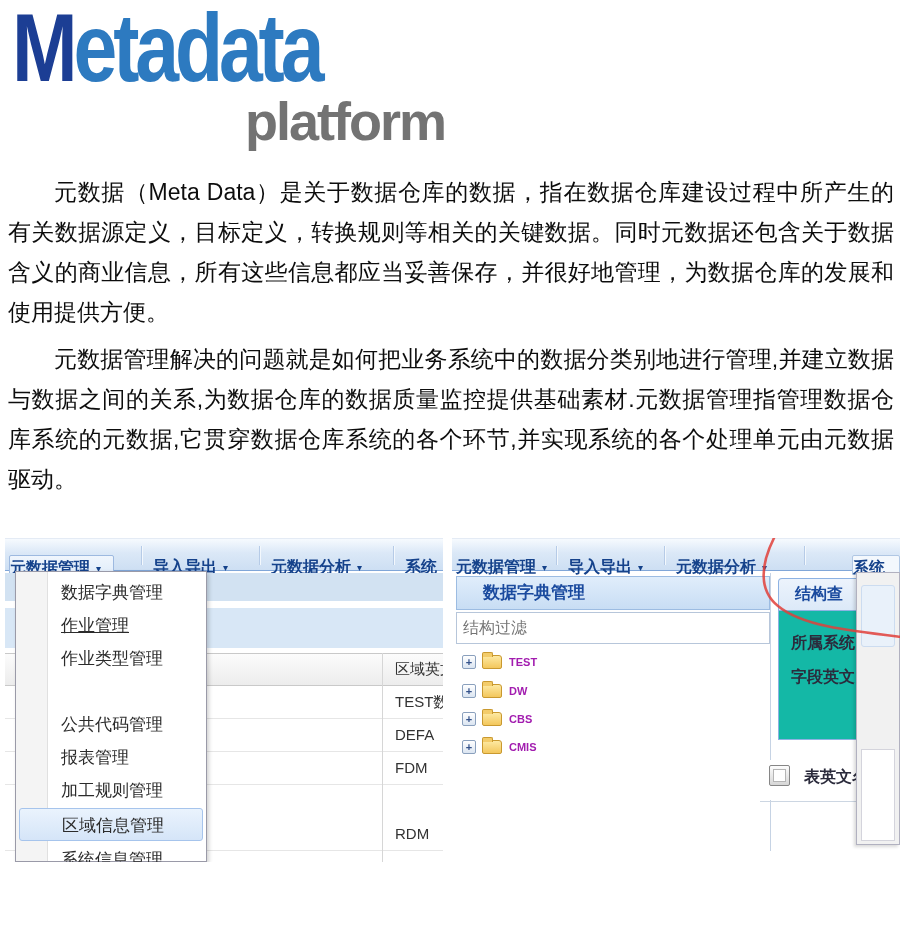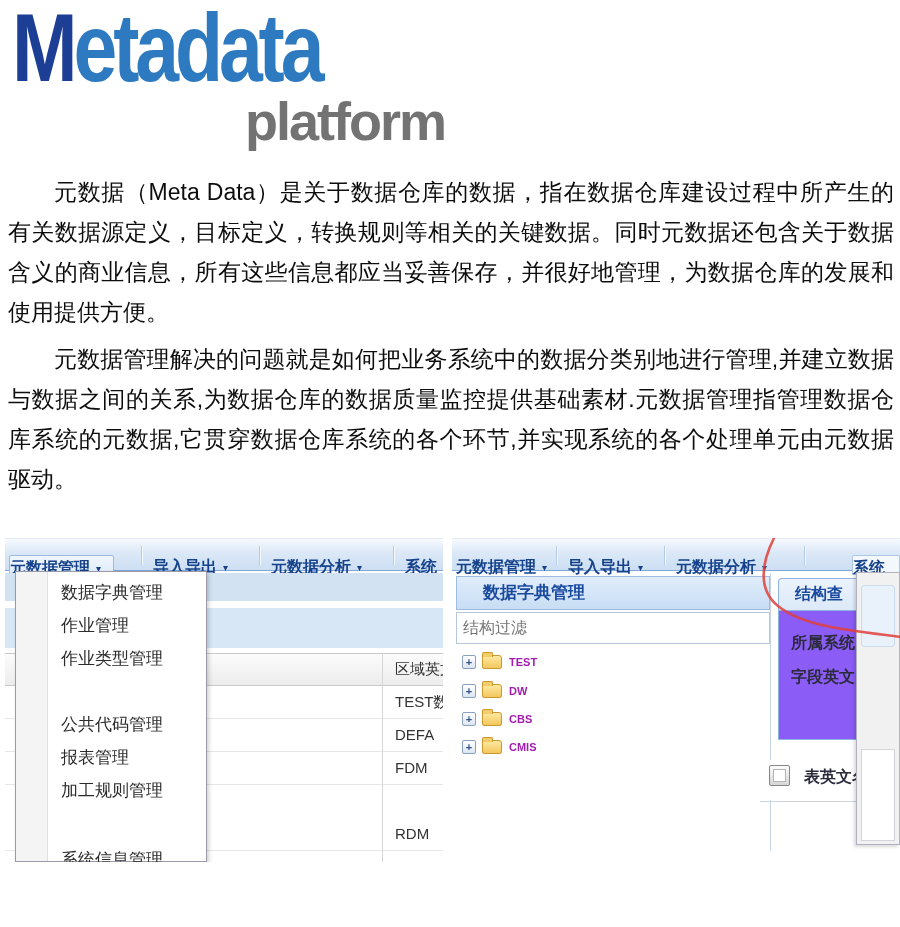--- a/index.html
+++ b/index.html
@@ -75,21 +75,21 @@
                  background:#f3cc6a; border:1px solid #c9992f; border-bottom:none;
                  border-radius:2px 2px 0 0; }
   .tree-label { margin-left:7px; font-size:11px; font-weight:bold; color:#a21caf; }
   .panel-vsep { position:absolute; left:318px; top:35px; width:1px; height:278px; background:#c6d3e4; }
 
   .detail-tab { position:absolute; left:326px; top:40px; width:96px; height:32px; line-height:30px;
                 background:linear-gradient(#ecf3fc,#dcE9f8); border:1px solid #8db2e3; border-bottom:none;
                 border-radius:4px 4px 0 0; font-weight:bold; font-size:16px; color:#1a4a9e;
                 padding-left:16px; white-space:nowrap; overflow:hidden; }
   .detail-body { position:absolute; left:326px; top:72px; width:122px; height:130px;
-                 background:#8b5cf6; border:1px solid #8db2e3; }
+                 background:#14b8a6; border:1px solid #8db2e3; }
   .detail-field { position:absolute; left:12px; font-size:16px; font-weight:bold; color:#2b2b3c;
                   white-space:nowrap; }
   .checkbox-row { position:absolute; left:308px; top:222px; width:140px; height:40px; background:#fff; }
   .checkbox { position:absolute; left:9px; top:5px; width:21px; height:21px; border:1px solid #868686;
               background:linear-gradient(#fdfdfd,#d6d6d6); border-radius:2px; }
   .checkbox::after { content:''; position:absolute; left:3px; top:3px; right:3px; bottom:3px;
               background:#fff; border:1px solid #b5b5b5; }
   .checkbox-label { position:absolute; left:44px; top:7px; font-size:16px; font-weight:bold;
               color:#2b2b3c; white-space:nowrap; }
   .bottom-line { position:absolute; left:308px; top:263px; width:140px; height:1px; background:#ccd6e2; }
@@ -148,25 +148,26 @@
         <span>RDM</span>
       </div>
     <div class="tbl-row" style="top:313px;">
         <span>SDM</span>
       </div>
     <div class="col-divider"></div>
 
     <div class="dropdown">
       <div class="dd-gutter"></div>
       <div class="dd-item" style="top:4px;">数据字典管理</div>
-      <div class="dd-item" style="top:37px;">作业管理</div>
+      <div class="dd-item" style="top:37px;text-decoration:underline;">作业管理</div>
       <div class="dd-item" style="top:70px;">作业类型管理</div>
       <div class="dd-item" style="top:136px;">公共代码管理</div>
       <div class="dd-item" style="top:169px;">报表管理</div>
       <div class="dd-item" style="top:202px;">加工规则管理</div>
+      <div class="dd-item selected" style="top:236px;">区域信息管理</div>
       <div class="dd-item" style="top:271px;">系统信息管理</div>
     </div>
   </div>
 
   <div class="shot" id="right-shot">
 
     <div class="menubar">
       <div class="menu-item" style="left:4px;"><span>元数据管理</span><span class="arr">▾</span></div>
       <div class="menu-sep" style="left:104px;"></div>
       <div class="menu-item" style="left:116px;"><span>导入导出</span><span class="arr">▾</span></div>

